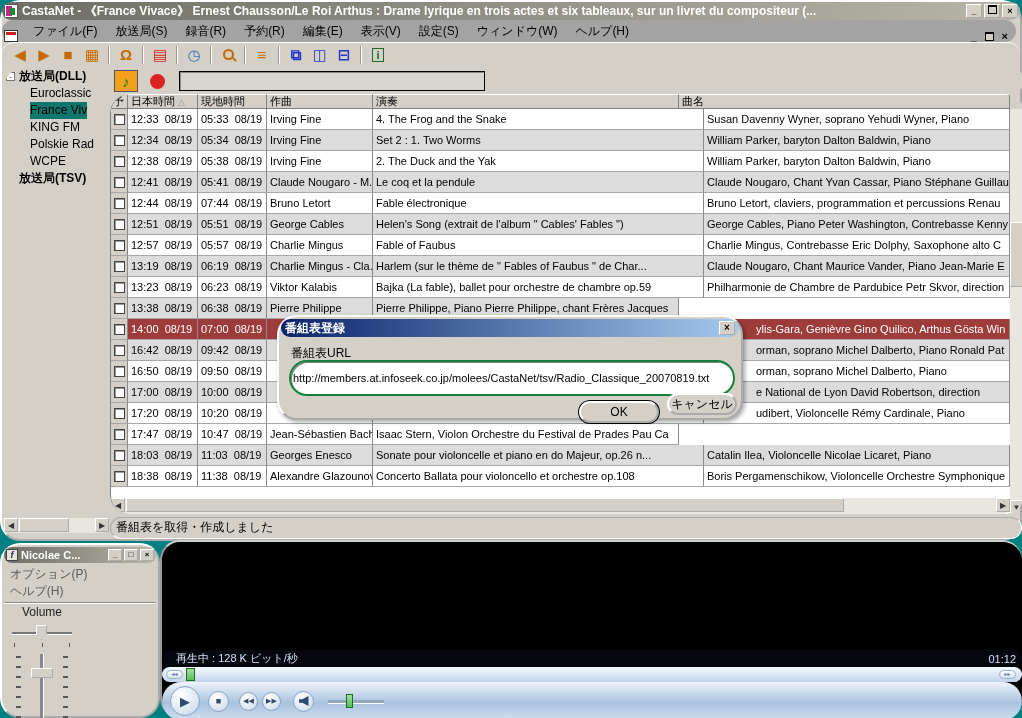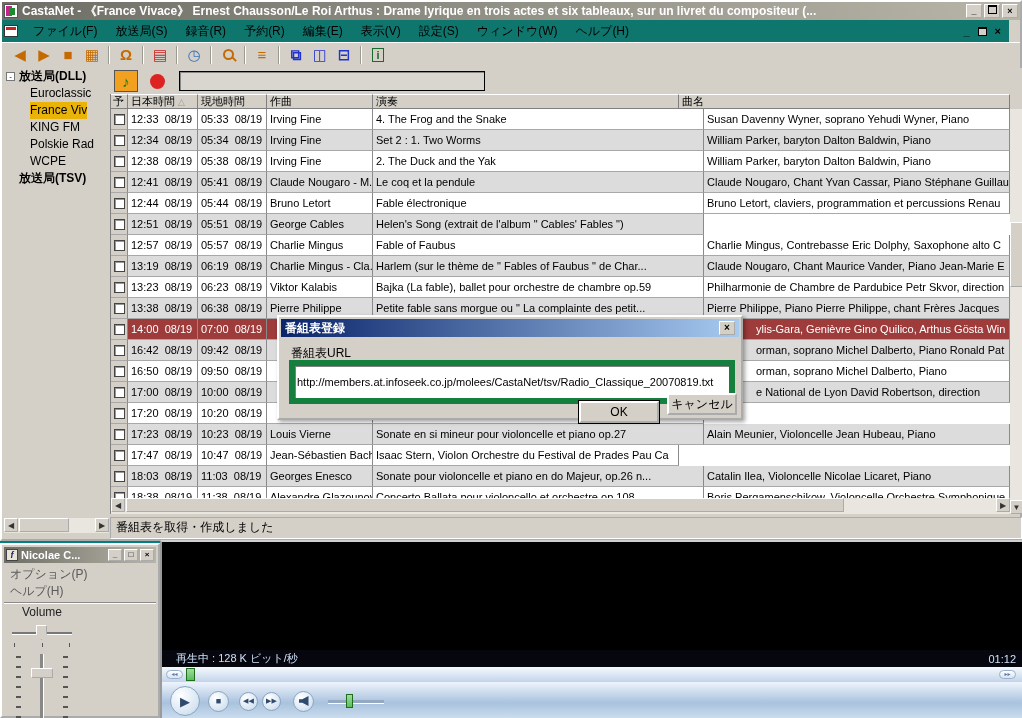--- a/index.html
+++ b/index.html
@@ -1,34 +1,34 @@
 <!DOCTYPE html>
 <html style="--selected-row: #9E3B3B; --dialog-title-from: #0A246A; --dialog-title-to: #A6CAF0; --note-orange: #F2A020; --record-red: #DD2222; --player-green: #5DBE5D;"><head>
 <meta charset="utf-8">
 <style>
   * { margin:0; padding:0; box-sizing:border-box; }
   html,body { width:1022px; height:718px; overflow:hidden; background:#008080;
     font-family:"Liberation Sans","DejaVu Sans",sans-serif; }
-  .abs { position:absolute; }
+  .abs { position:absolute;border-radius:20px; }
   
   #main { left:0; top:0; width:1022px; height:541px; background:#D4D0C8;
     border:2px outset #fff; }
   .titlebar { left:0; top:0; right:0; height:18px;
     background:linear-gradient(90deg,#6e6e66,#b8b5a8); color:#fff;
     display:flex; align-items:center; font-size:12px; font-weight:bold;
     padding:0 2px; white-space:nowrap; overflow:hidden; }
   .app-ico { width:14px; height:14px; background:#fff; border:1px solid #555;
     margin-right:4px; flex:none; position:relative; }
   .app-ico::before { content:""; position:absolute; left:1px; top:1px; width:6px; height:10px; background:#c2258c; }
   .app-ico::after { content:""; position:absolute; right:2px; top:3px; width:5px; height:7px; background:#1e8a2e; }
   .cap-btns { margin-left:auto; display:flex; gap:2px; flex:none; }
   .cap-btn { width:16px; height:14px; background:#D4D0C8; border:1px outset #fff;
     font-size:9px; line-height:12px; text-align:center; color:#000; font-weight:bold; }
-  .menubar { left:0; top:18px; right:11px; height:22px; background:#0f766e;
-    display:flex; align-items:center; font-size:12px; color:#000; }
+  .menubar { left:0; top:18px; right:4px; height:22px; background:#a3a3a3;
+    display:flex; align-items:flex-end; font-size:12px; color:#000; }
   .mdi-ico { width:14px; height:12px; margin:0 6px 0 2px; background:#fff;
     border:1px solid #333; position:relative; }
   .mdi-ico::before { content:""; position:absolute; left:1px; top:1px; right:1px; height:3px; background:#c22; }
   .menu-item { padding:2px 9px; white-space:nowrap; }
   .mdi-ctrls { margin-left:auto; display:flex; align-items:center; gap:8px; padding-right:8px;
     font-weight:bold; font-size:11px; }
   .mdi-restore { width:9px; height:9px; position:relative; }
   .mdi-restore::before { content:""; position:absolute; right:0; top:0; width:7px; height:6px; border:1px solid #000; }
   .mdi-restore::after { content:""; position:absolute; left:0; bottom:0; width:7px; height:6px; border:1px solid #000; background:#D4D0C8; }
   .toolbar { left:0; top:40px; right:0; height:24px; background:#D4D0C8;
@@ -43,21 +43,21 @@
   .mag::after { content:""; position:absolute; width:6px; height:2px; background:#C56A00;
     transform:rotate(45deg); right:-5px; bottom:-2px; }
   
   #tree { left:2px; top:66px; width:105px; height:448px; background:#D4D0C8;
     font-size:12px; color:#000; overflow:hidden; white-space:nowrap; }
   .tnode { height:17px; line-height:17px; display:flex; align-items:center; }
   .tnode.root { font-weight:bold; }
   .tnode .box { width:9px; height:9px; border:1px solid #777; background:#fff; flex:none;
     margin:0 4px 0 2px; font-size:8px; line-height:7px; text-align:center; color:#000; font-weight:normal; }
   .tnode.child { padding-left:26px; }
-  .tnode.child.on span.lbl { background:#eab308; }
+  .tnode.child.on span.lbl { background:#0f766e; }
   #tree-hscroll { left:2px; top:516px; width:105px; height:15px; }
   
   .sb { background:#E8E6DE; position:absolute; }
   .sb-btn { position:absolute; background:#D4D0C8; border:1px outset #fff;
     font-size:8px; text-align:center; color:#333; line-height:13px; }
   .sb-thumb { position:absolute; background:#D4D0C8; border:1px outset #fff; }
   
   #recbar { left:108px; top:66px; width:914px; height:26px; background:#D4D0C8;
     display:flex; align-items:center; }
   #note-btn { width:24px; height:22px; background:var(--note-orange,#F2A020);
@@ -89,21 +89,21 @@
     border:1px inset #fff; font-size:12px; line-height:19px; padding:0 5px; white-space:nowrap; }
   
   #dialog { left:277px; top:315px; width:466px; height:105px; background:#D4D0C8;
     border:2px outset #fff; box-shadow:2px 2px 4px rgba(0,0,0,.35); z-index:50; }
   #dlg-title { left:2px; top:2px; right:2px; height:18px;
     background:linear-gradient(90deg,var(--dialog-title-from,#0A246A),var(--dialog-title-to,#A6CAF0));
     color:#fff; font-weight:bold; font-size:12px; display:flex; align-items:center; padding:0 4px; }
   #dlg-close { margin-left:auto; width:16px; height:14px; background:#D4D0C8; border:1px outset #fff;
     color:#000; font-size:10px; line-height:12px; text-align:center; font-weight:bold; }
   #dlg-label { left:12px; top:28px; font-size:12px; }
-  #dlg-url { left:10px; top:43px; width:446px; height:19px; background:#fff; border:6px solid #15803d;
+  #dlg-url { left:10px; top:43px; width:446px; height:19px; background:#fff; border:2px solid #15803d;
     box-shadow:inset 1px 1px 0 #808080; font-size:11px; padding:16px 2px;
     font-family:"Liberation Sans","DejaVu Sans",sans-serif; }
   .dlg-btn { top:76px; height:22px; background:#D4D0C8; border:2px outset #fff;
     font-size:12px; text-align:center; line-height:18px; }
   #dlg-ok { left:300px; width:80px; box-shadow:0 0 0 1px #000;margin-top:8px; }
   #dlg-cancel { left:388px; width:70px; }
   
   #volwin { left:0; top:543px; width:160px; height:175px; background:#D4D0C8; border:2px outset #fff; z-index:10; }
   #vol-title { left:2px; top:2px; right:2px; height:16px;
     background:linear-gradient(90deg,#6e6e66,#b8b5a8); color:#fff; font-weight:bold; font-size:11px;
@@ -320,31 +320,32 @@
           <div class="tc c-cb"><span class="cbox"></span></div>
           <div class="tc c-jp">12:41  08/19</div>
           <div class="tc c-local">05:41  08/19</div>
           <div class="tc c-comp">Claude Nougaro - M...</div>
           <div class="tc c-title">Le coq et la pendule</div>
           <div class="tc c-perf">Claude Nougaro, Chant Yvan Cassar, Piano Stéphane Guillau</div>
         </div>
         <div class="trow">
           <div class="tc c-cb"><span class="cbox"></span></div>
           <div class="tc c-jp">12:44  08/19</div>
-          <div class="tc c-local">05:44  08/19</div>
+          <div class="tc c-local">07:44  08/19</div>
           <div class="tc c-comp">Bruno Letort</div>
           <div class="tc c-title">Fable électronique</div>
           <div class="tc c-perf">Bruno Letort, claviers, programmation et percussions Renau</div>
         </div>
         <div class="trow alt">
           <div class="tc c-cb"><span class="cbox"></span></div>
           <div class="tc c-jp">12:51  08/19</div>
           <div class="tc c-local">05:51  08/19</div>
           <div class="tc c-comp">George Cables</div>
           <div class="tc c-title">Helen's Song (extrait de l'album " Cables' Fables ")</div>
+          <div class="tc c-perf">George Cables, Piano Peter Washington, Contrebasse Kenny</div>
         </div>
         <div class="trow">
           <div class="tc c-cb"><span class="cbox"></span></div>
           <div class="tc c-jp">12:57  08/19</div>
           <div class="tc c-local">05:57  08/19</div>
           <div class="tc c-comp">Charlie Mingus</div>
           <div class="tc c-title">Fable of Faubus</div>
           <div class="tc c-perf">Charlie Mingus, Contrebasse Eric Dolphy, Saxophone alto C</div>
         </div>
         <div class="trow alt">
@@ -361,21 +362,20 @@
           <div class="tc c-local">06:23  08/19</div>
           <div class="tc c-comp">Viktor Kalabis</div>
           <div class="tc c-title">Bajka (La fable), ballet pour orchestre de chambre op.59</div>
           <div class="tc c-perf">Philharmonie de Chambre de Pardubice Petr Skvor, direction</div>
         </div>
         <div class="trow alt">
           <div class="tc c-cb"><span class="cbox"></span></div>
           <div class="tc c-jp">13:38  08/19</div>
           <div class="tc c-local">06:38  08/19</div>
           <div class="tc c-comp">Pierre Philippe</div>
-          <div class="tc c-title">Petite fable sans morgue ou " La complainte des petit...</div>
           <div class="tc c-perf">Pierre Philippe, Piano Pierre Philippe, chant Frères Jacques</div>
         </div>
         <div class="trow sel">
           <div class="tc c-cb"><span class="cbox"></span></div>
           <div class="tc c-jp">14:00  08/19</div>
           <div class="tc c-local">07:00  08/19</div>
           <div class="tc c-comp"></div>
           <div class="tc c-title"></div>
           <div class="tc c-perf shift">ylis-Gara, Genièvre Gino Quilico, Arthus Gösta Win</div>
         </div>
@@ -402,28 +402,21 @@
           <div class="tc c-comp"></div>
           <div class="tc c-title"></div>
           <div class="tc c-perf shift">e National de Lyon David Robertson, direction</div>
         </div>
         <div class="trow">
           <div class="tc c-cb"><span class="cbox"></span></div>
           <div class="tc c-jp">17:20  08/19</div>
           <div class="tc c-local">10:20  08/19</div>
           <div class="tc c-comp"></div>
           <div class="tc c-title"></div>
-        </div>
-        <div class="trow alt">
-          <div class="tc c-cb"><span class="cbox"></span></div>
-          <div class="tc c-jp">17:23  08/19</div>
-          <div class="tc c-local">10:23  08/19</div>
-          <div class="tc c-comp">Louis Vierne</div>
-          <div class="tc c-title">Sonate en si mineur pour violoncelle et piano op.27</div>
-          <div class="tc c-perf">Alain Meunier, Violoncelle Jean Hubeau, Piano</div>
+          <div class="tc c-perf shift">udibert, Violoncelle Rémy Cardinale, Piano</div>
         </div>
         <div class="trow">
           <div class="tc c-cb"><span class="cbox"></span></div>
           <div class="tc c-jp">17:47  08/19</div>
           <div class="tc c-local">10:47  08/19</div>
           <div class="tc c-comp">Jean-Sébastien Bach</div>
           <div class="tc c-perf">Isaac Stern, Violon Orchestre du Festival de Prades Pau Ca</div>
         </div>
         <div class="trow alt">
           <div class="tc c-cb"><span class="cbox"></span></div>

